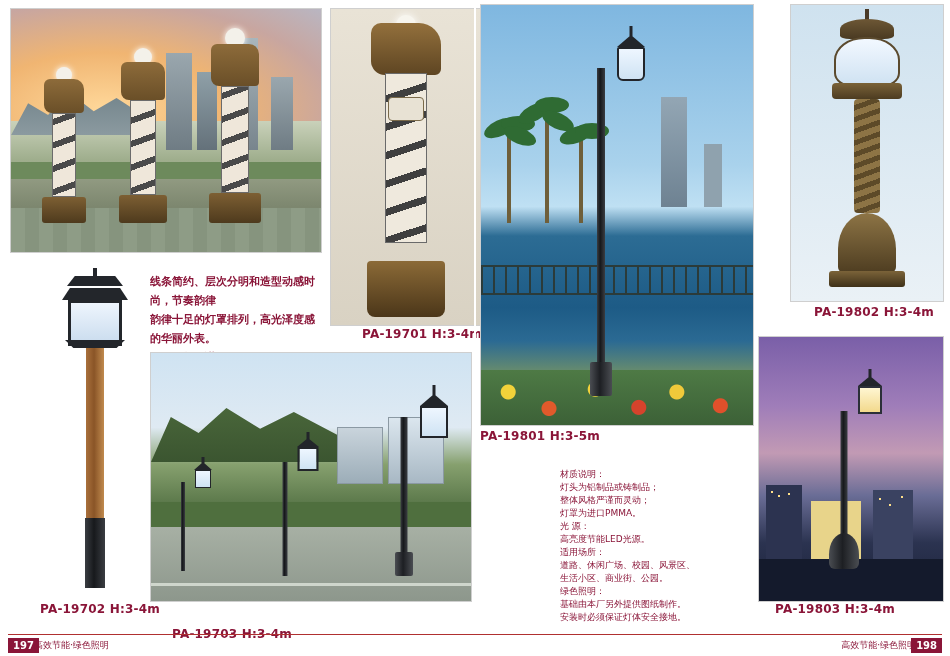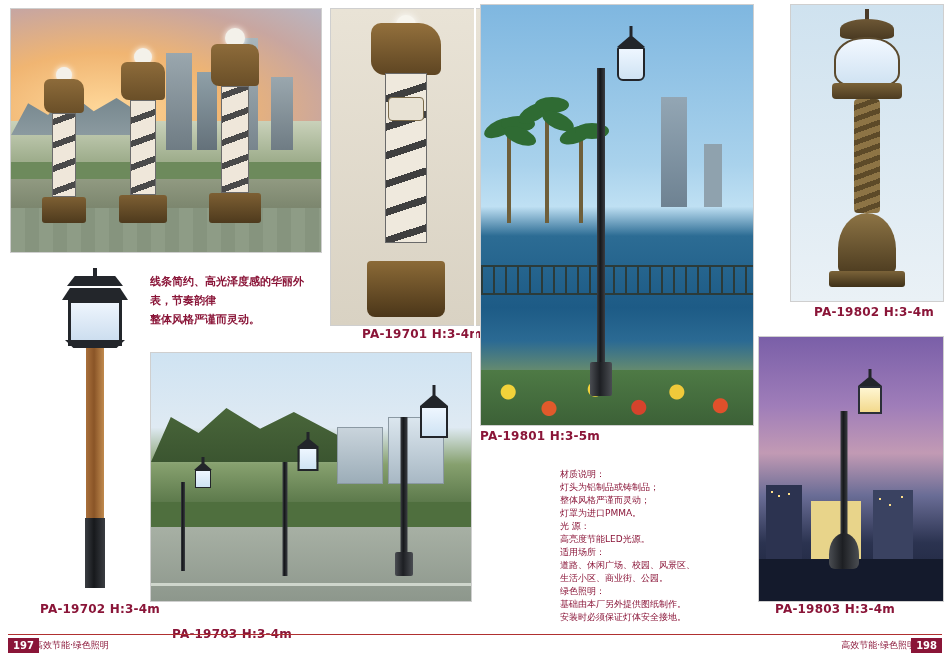--- a/index.html
+++ b/index.html
@@ -162,21 +162,22 @@
     </div>
     <div class="dcol" style="left:62%;width:64px;height:80%;">
       <div class="globe" style="top:0;width:20px;height:20px;"></div>
       <div class="dragon" style="top:16px;width:48px;height:42px;"></div>
       <div class="shaft" style="top:58px;bottom:30px;width:26px;"></div>
       <div class="base" style="bottom:0;width:52px;height:30px;"></div>
     </div>
   </div>
 
   <div class="desc-zh">
-    <div>线条简约、高光泽度感的华丽外表，节奏韵律</div>
+    <div>线条简约、层次分明和造型动感时尚，节奏韵律</div>
+    <div>韵律十足的灯罩排列，高光泽度感的华丽外表。</div>
     <div>整体风格严谨而灵动。</div>
   </div>
 
   <div class="imgblock scene2">
     <div style="position:absolute;left:50%;transform:translateX(-50%);top:6px;width:20px;height:20px;border-radius:50%;background:#f7f5ee;box-shadow:0 0 8px #fff;"></div>
     <div style="position:absolute;left:50%;transform:translateX(-50%);top:14px;width:70px;height:52px;background:linear-gradient(#93703c,#5e4522);border-radius:10px 22px 6px 14px;"></div>
     <div style="position:absolute;left:50%;transform:translateX(-50%);top:64px;width:40px;height:168px;border:1px solid #6a6a6a;background:repeating-linear-gradient(-18deg,#efe9dd 0 10px,#3f3f3f 10px 17px,#efe9dd 17px 27px);"></div>
     <div style="position:absolute;left:50%;transform:translateX(-50%);top:88px;width:34px;height:22px;background:#e8e2d4;border:1px solid #7a6a4a;border-radius:4px;"></div>
     <div style="position:absolute;left:50%;transform:translateX(-50%);bottom:8px;width:78px;height:56px;background:linear-gradient(#8b6a37,#4b3619);border-radius:4px 4px 8px 8px;"></div>
   </div>

